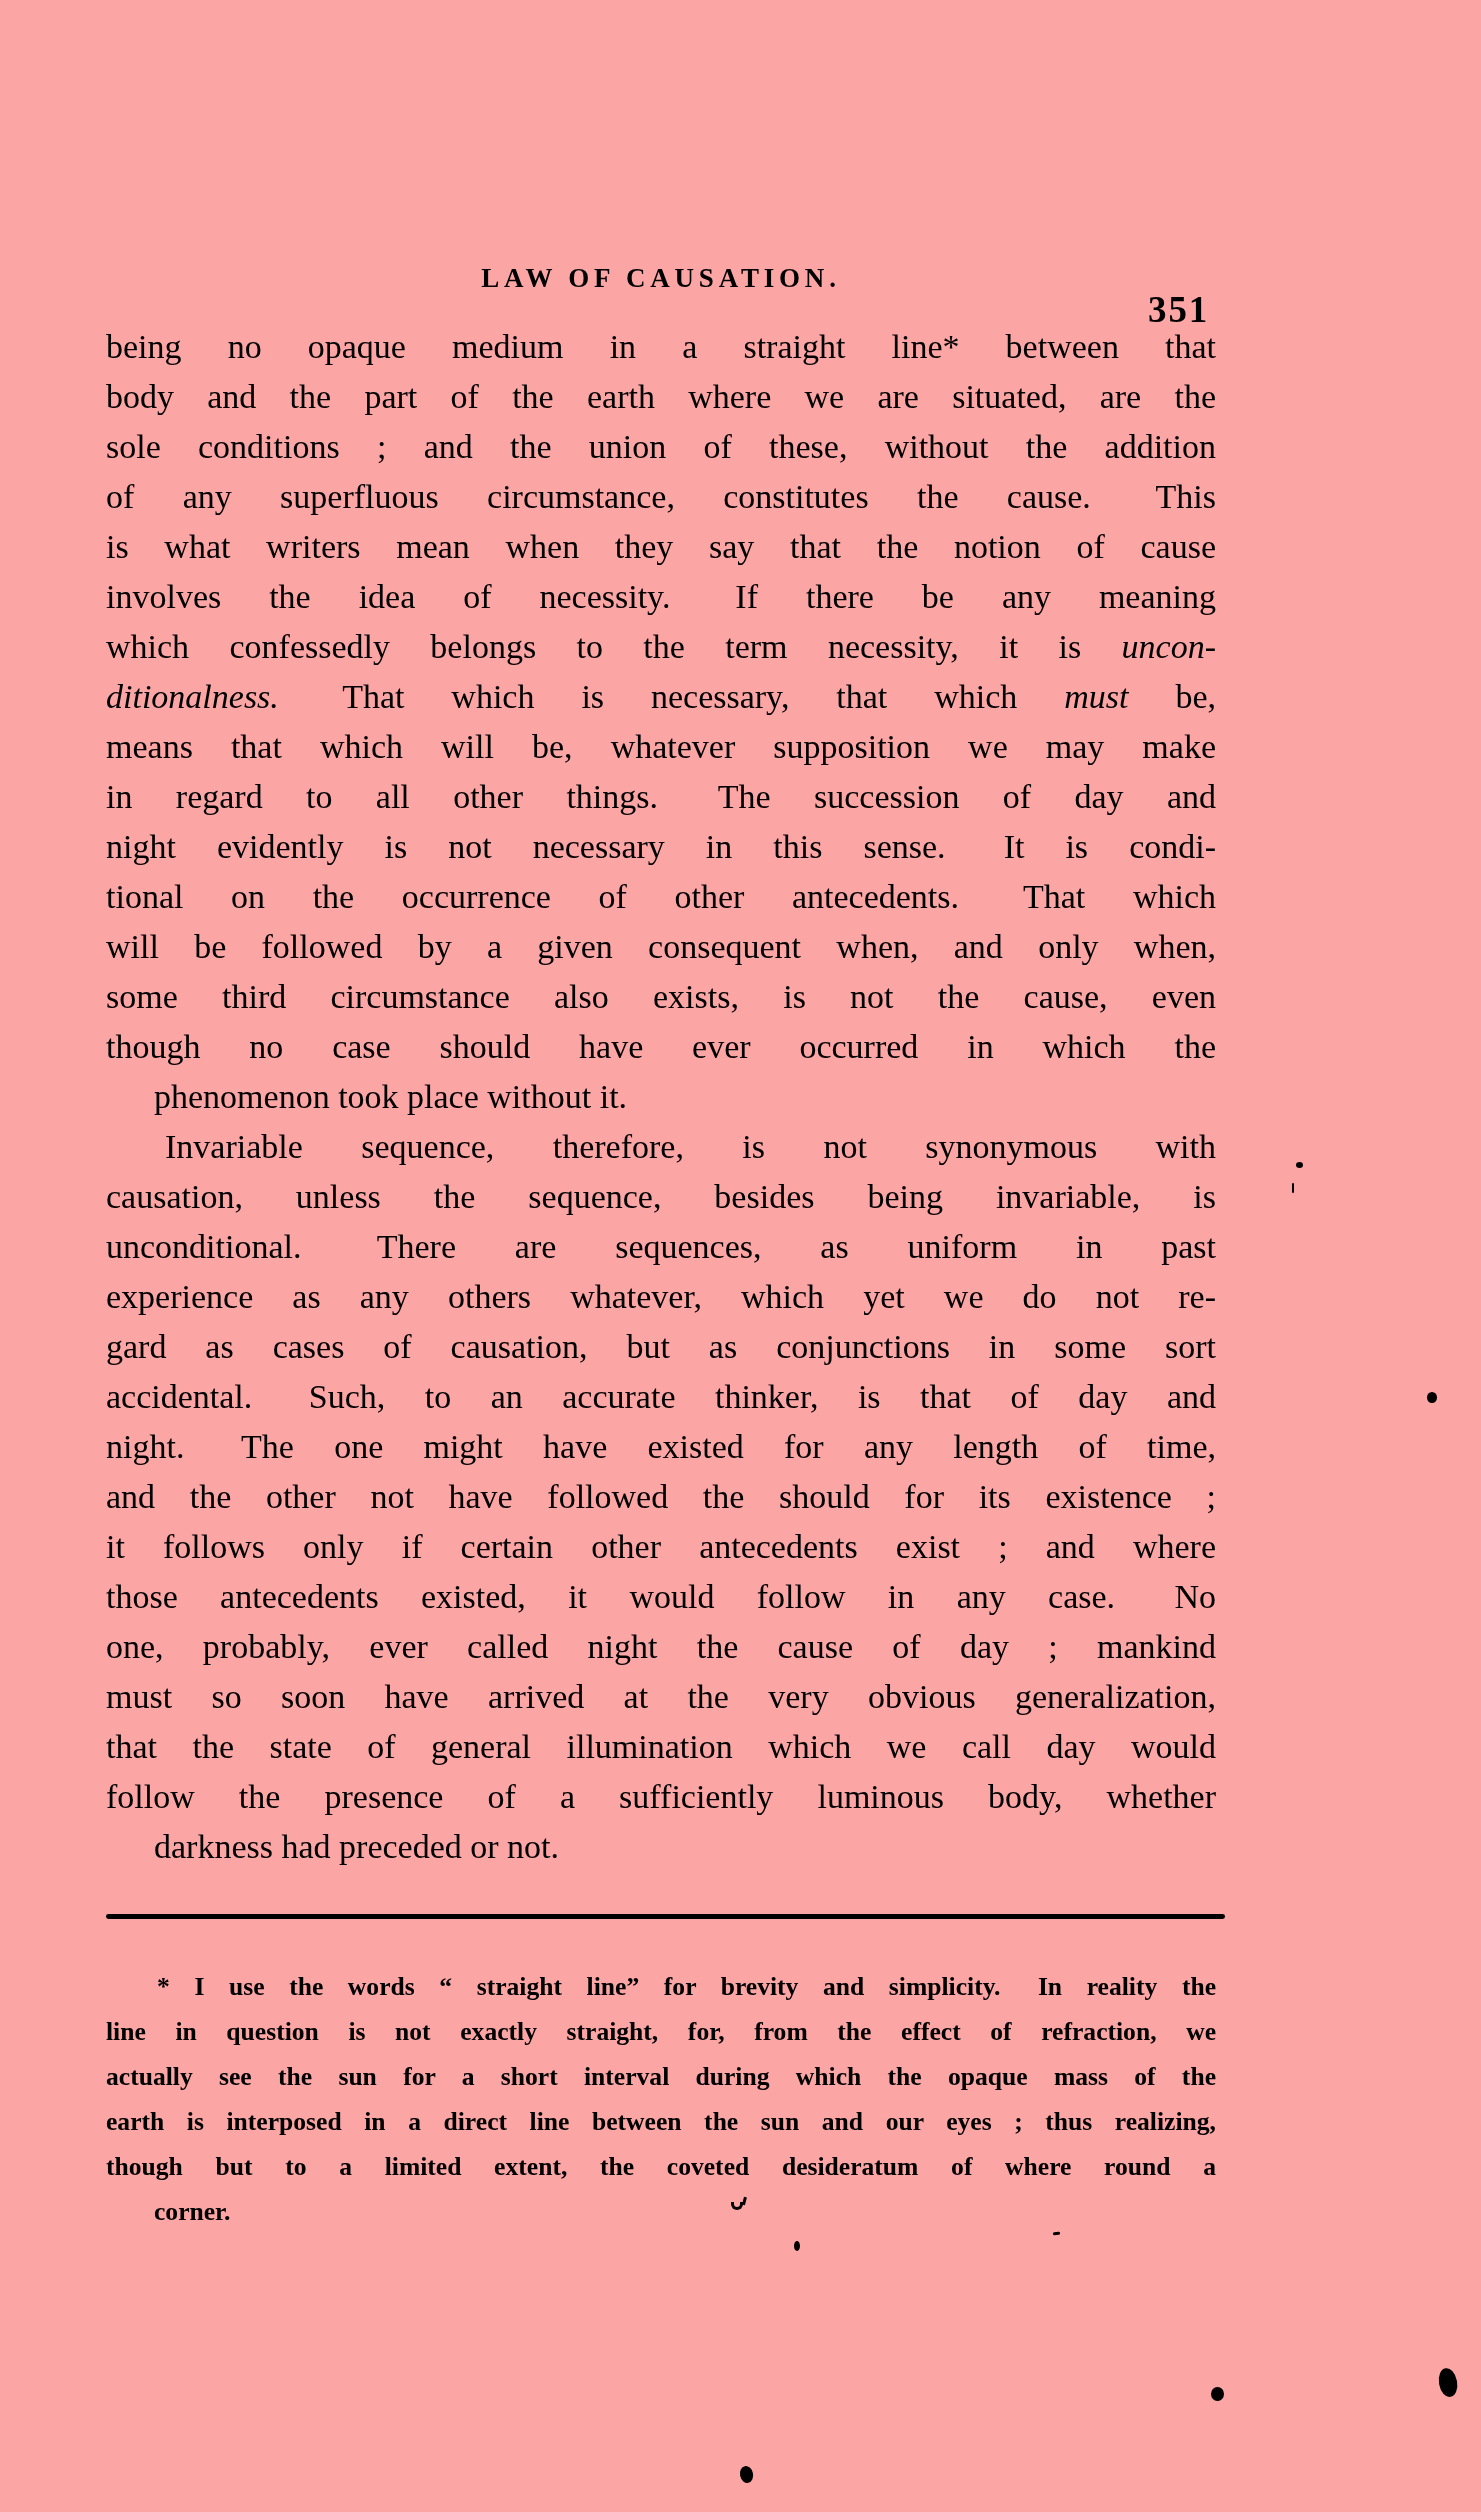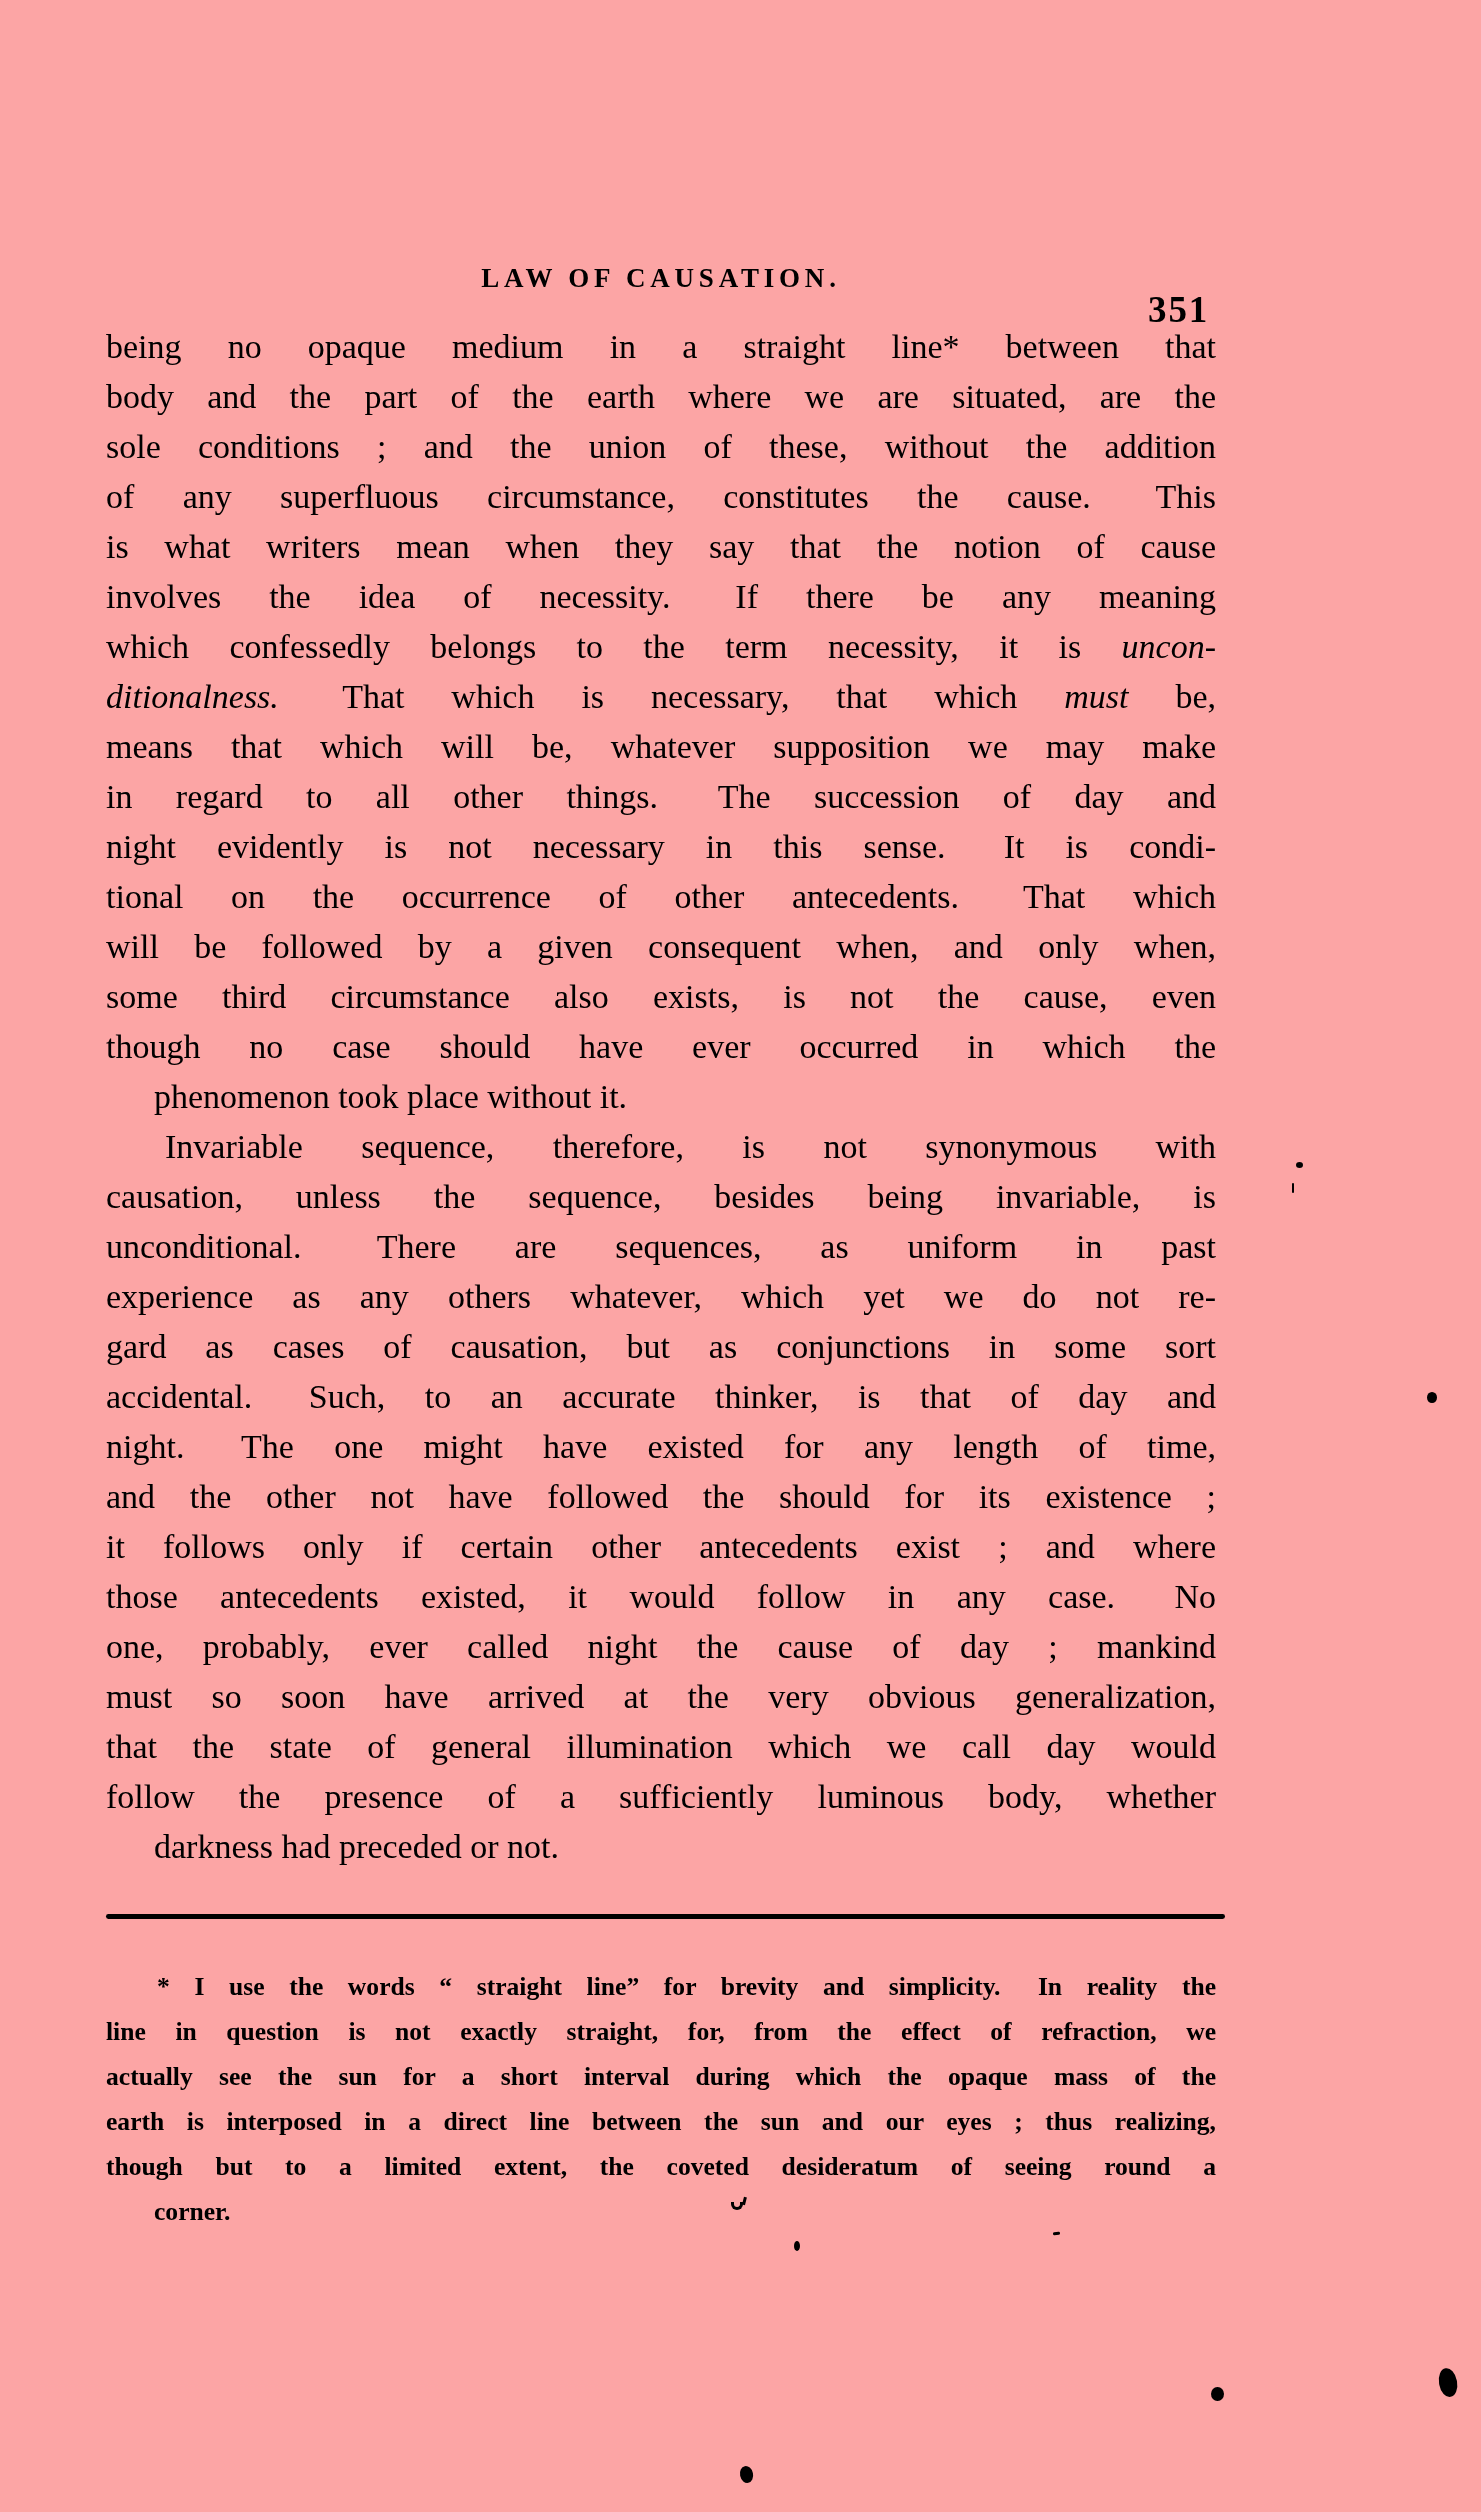--- a/index.html
+++ b/index.html
@@ -110,21 +110,21 @@
       </div>
     </div>
 
   <div class="footnote-rule"></div>
 
   <div class="footnote" id="footnote">
       <div class="line indent">* I use the words “ straight line” for brevity and simplicity.  In reality the</div>
       <div class="line">line in question is not exactly straight, for, from the effect of refraction, we</div>
       <div class="line">actually see the sun for a short interval during which the opaque mass of the</div>
       <div class="line">earth is interposed in a direct line between the sun and our eyes ; thus realizing,</div>
-      <div class="line">though but to a limited extent, the coveted desideratum of seeing round a</div>
+      <div class="line">though but to a limited extent, the coveted desideratum of where round a</div>
       <div class="line last">corner.</div>
     </div>
 
   <div id="ink-marks">
       <div class="ink dot" style="left: 1296px; top: 1162px; width: 7.1px; height: 6px;"></div>
       <div class="ink tick" style="left: 1292px; top: 1183px; width: 2.4px; height: 9.5px;"></div>
       <div class="ink dot" style="left: 1427px; top: 1392px; width: 10px; height: 11.3px;"></div>
       <div class="ink curl" style="left: 731px; top: 2197px; width: 16px; height: 13px;">
         <span class="curl-bowl"></span>
         <span class="curl-stem"></span>

